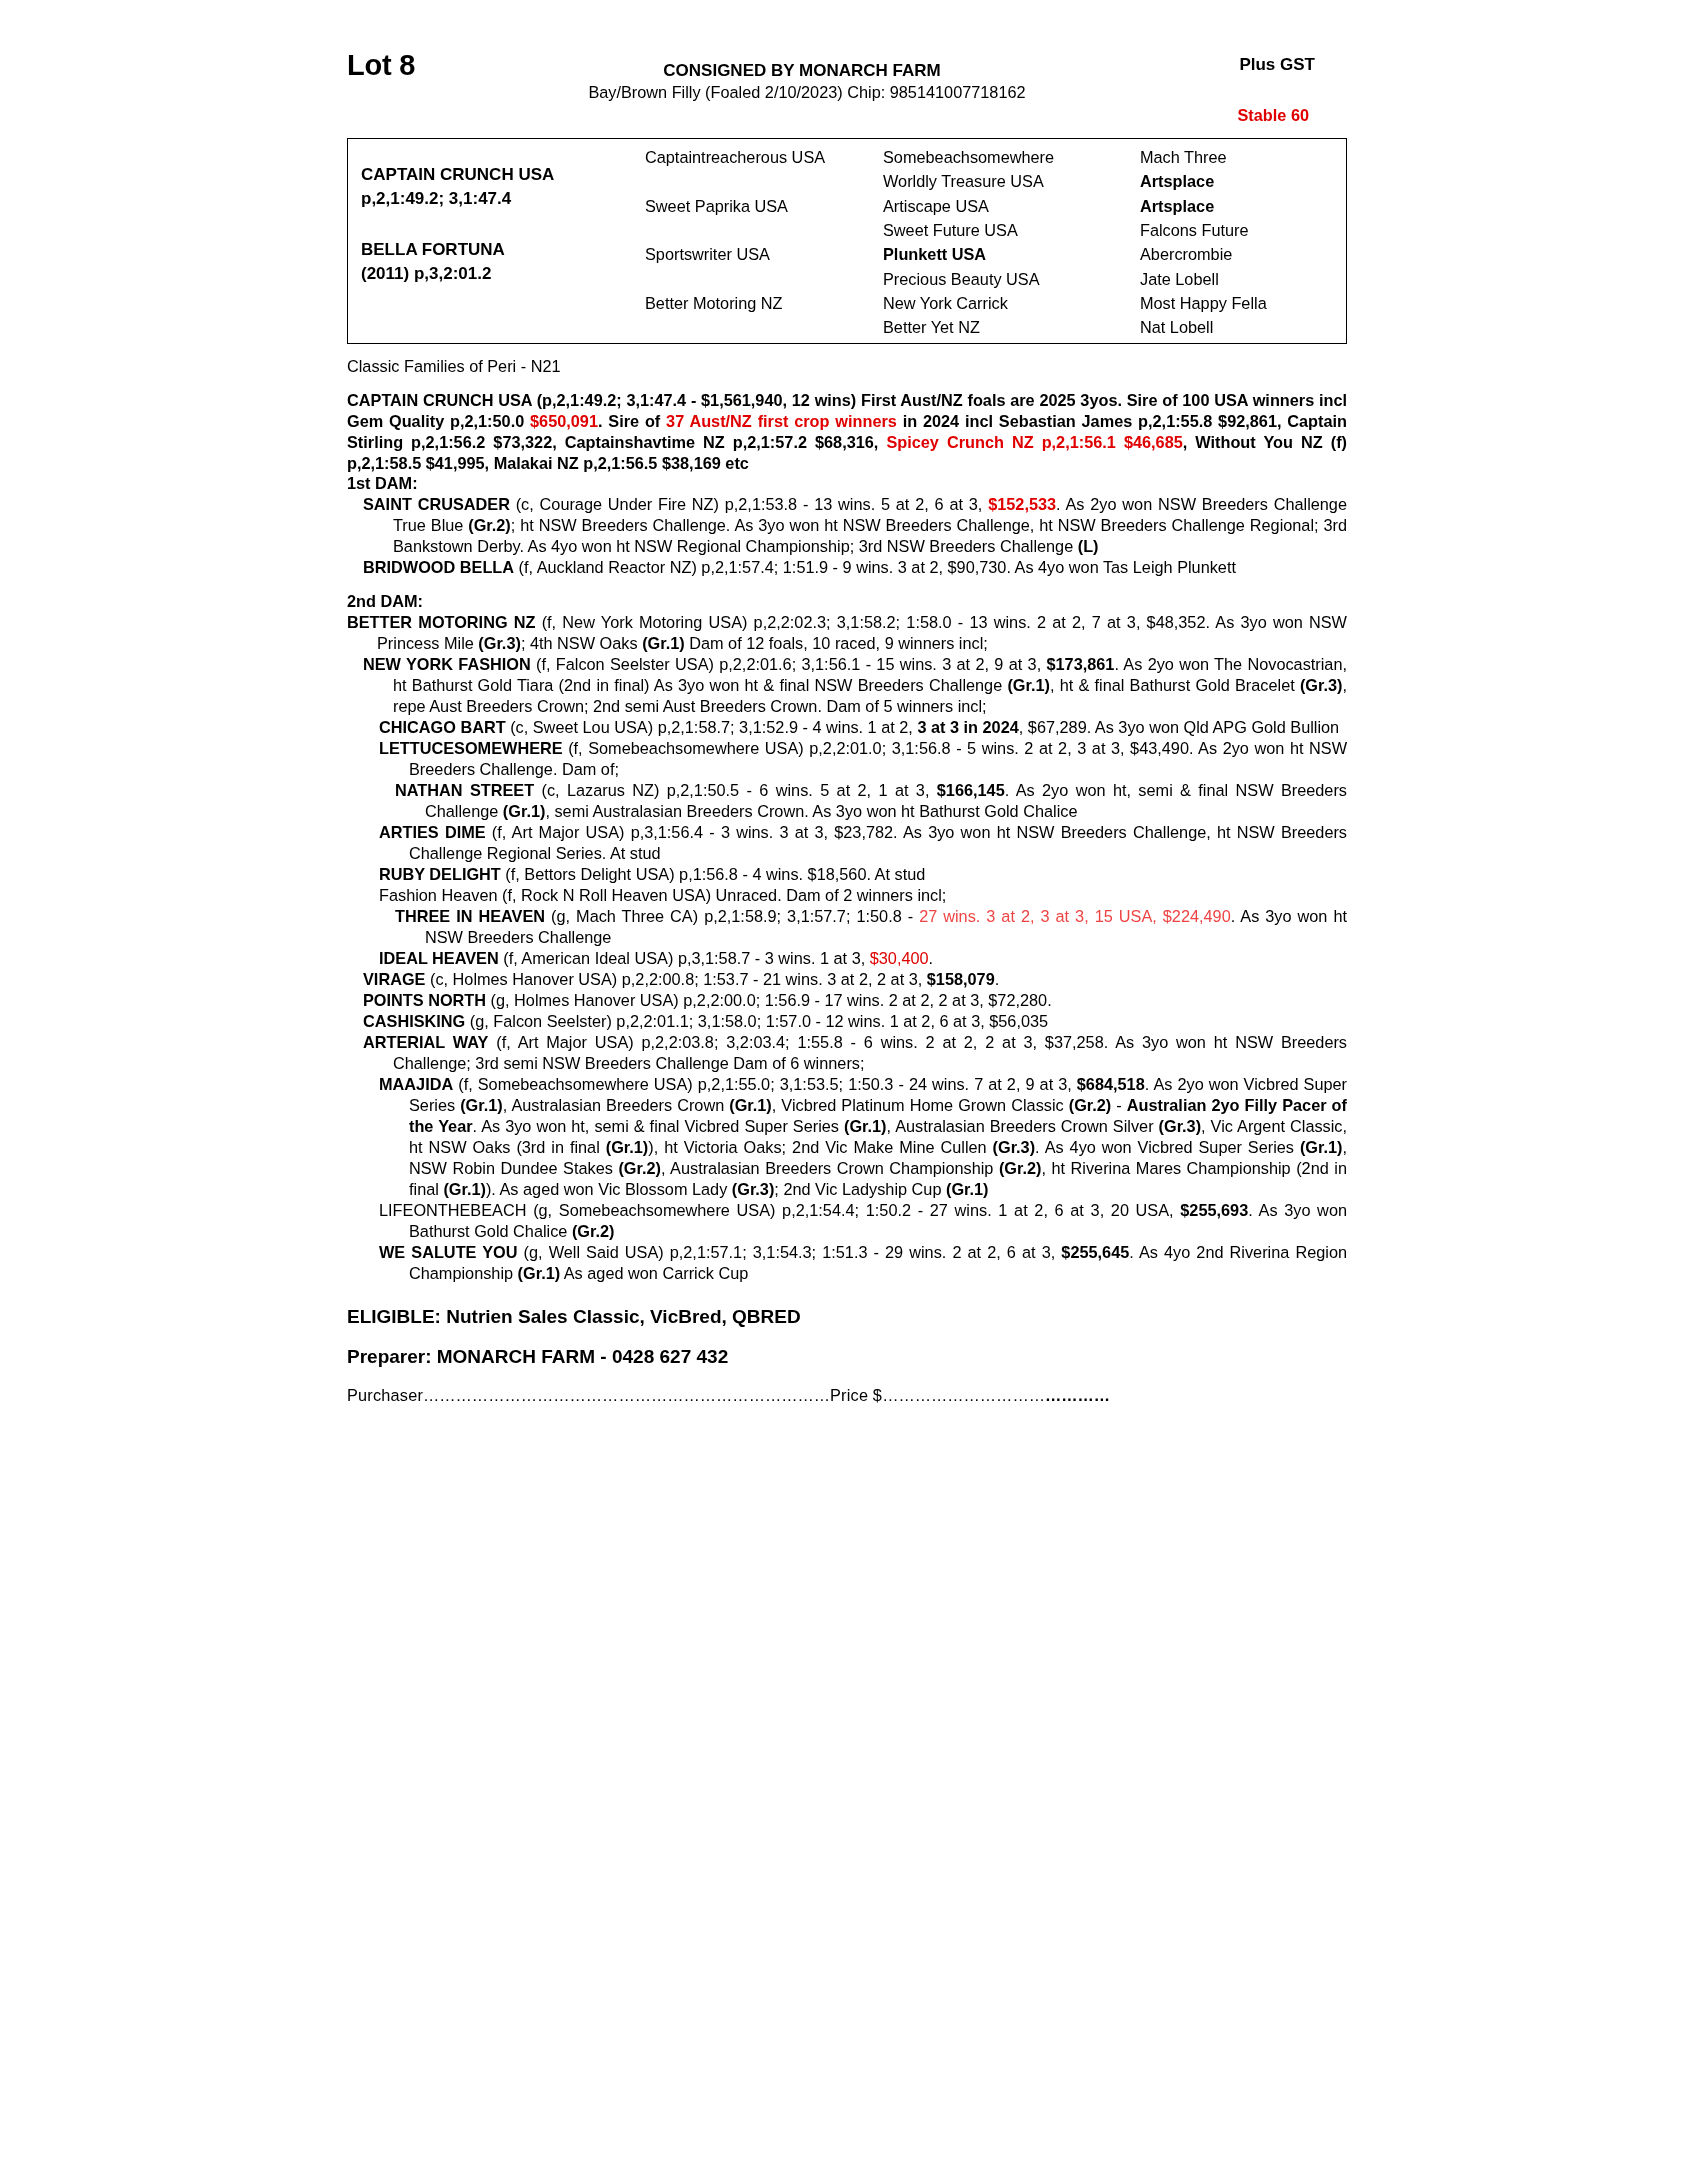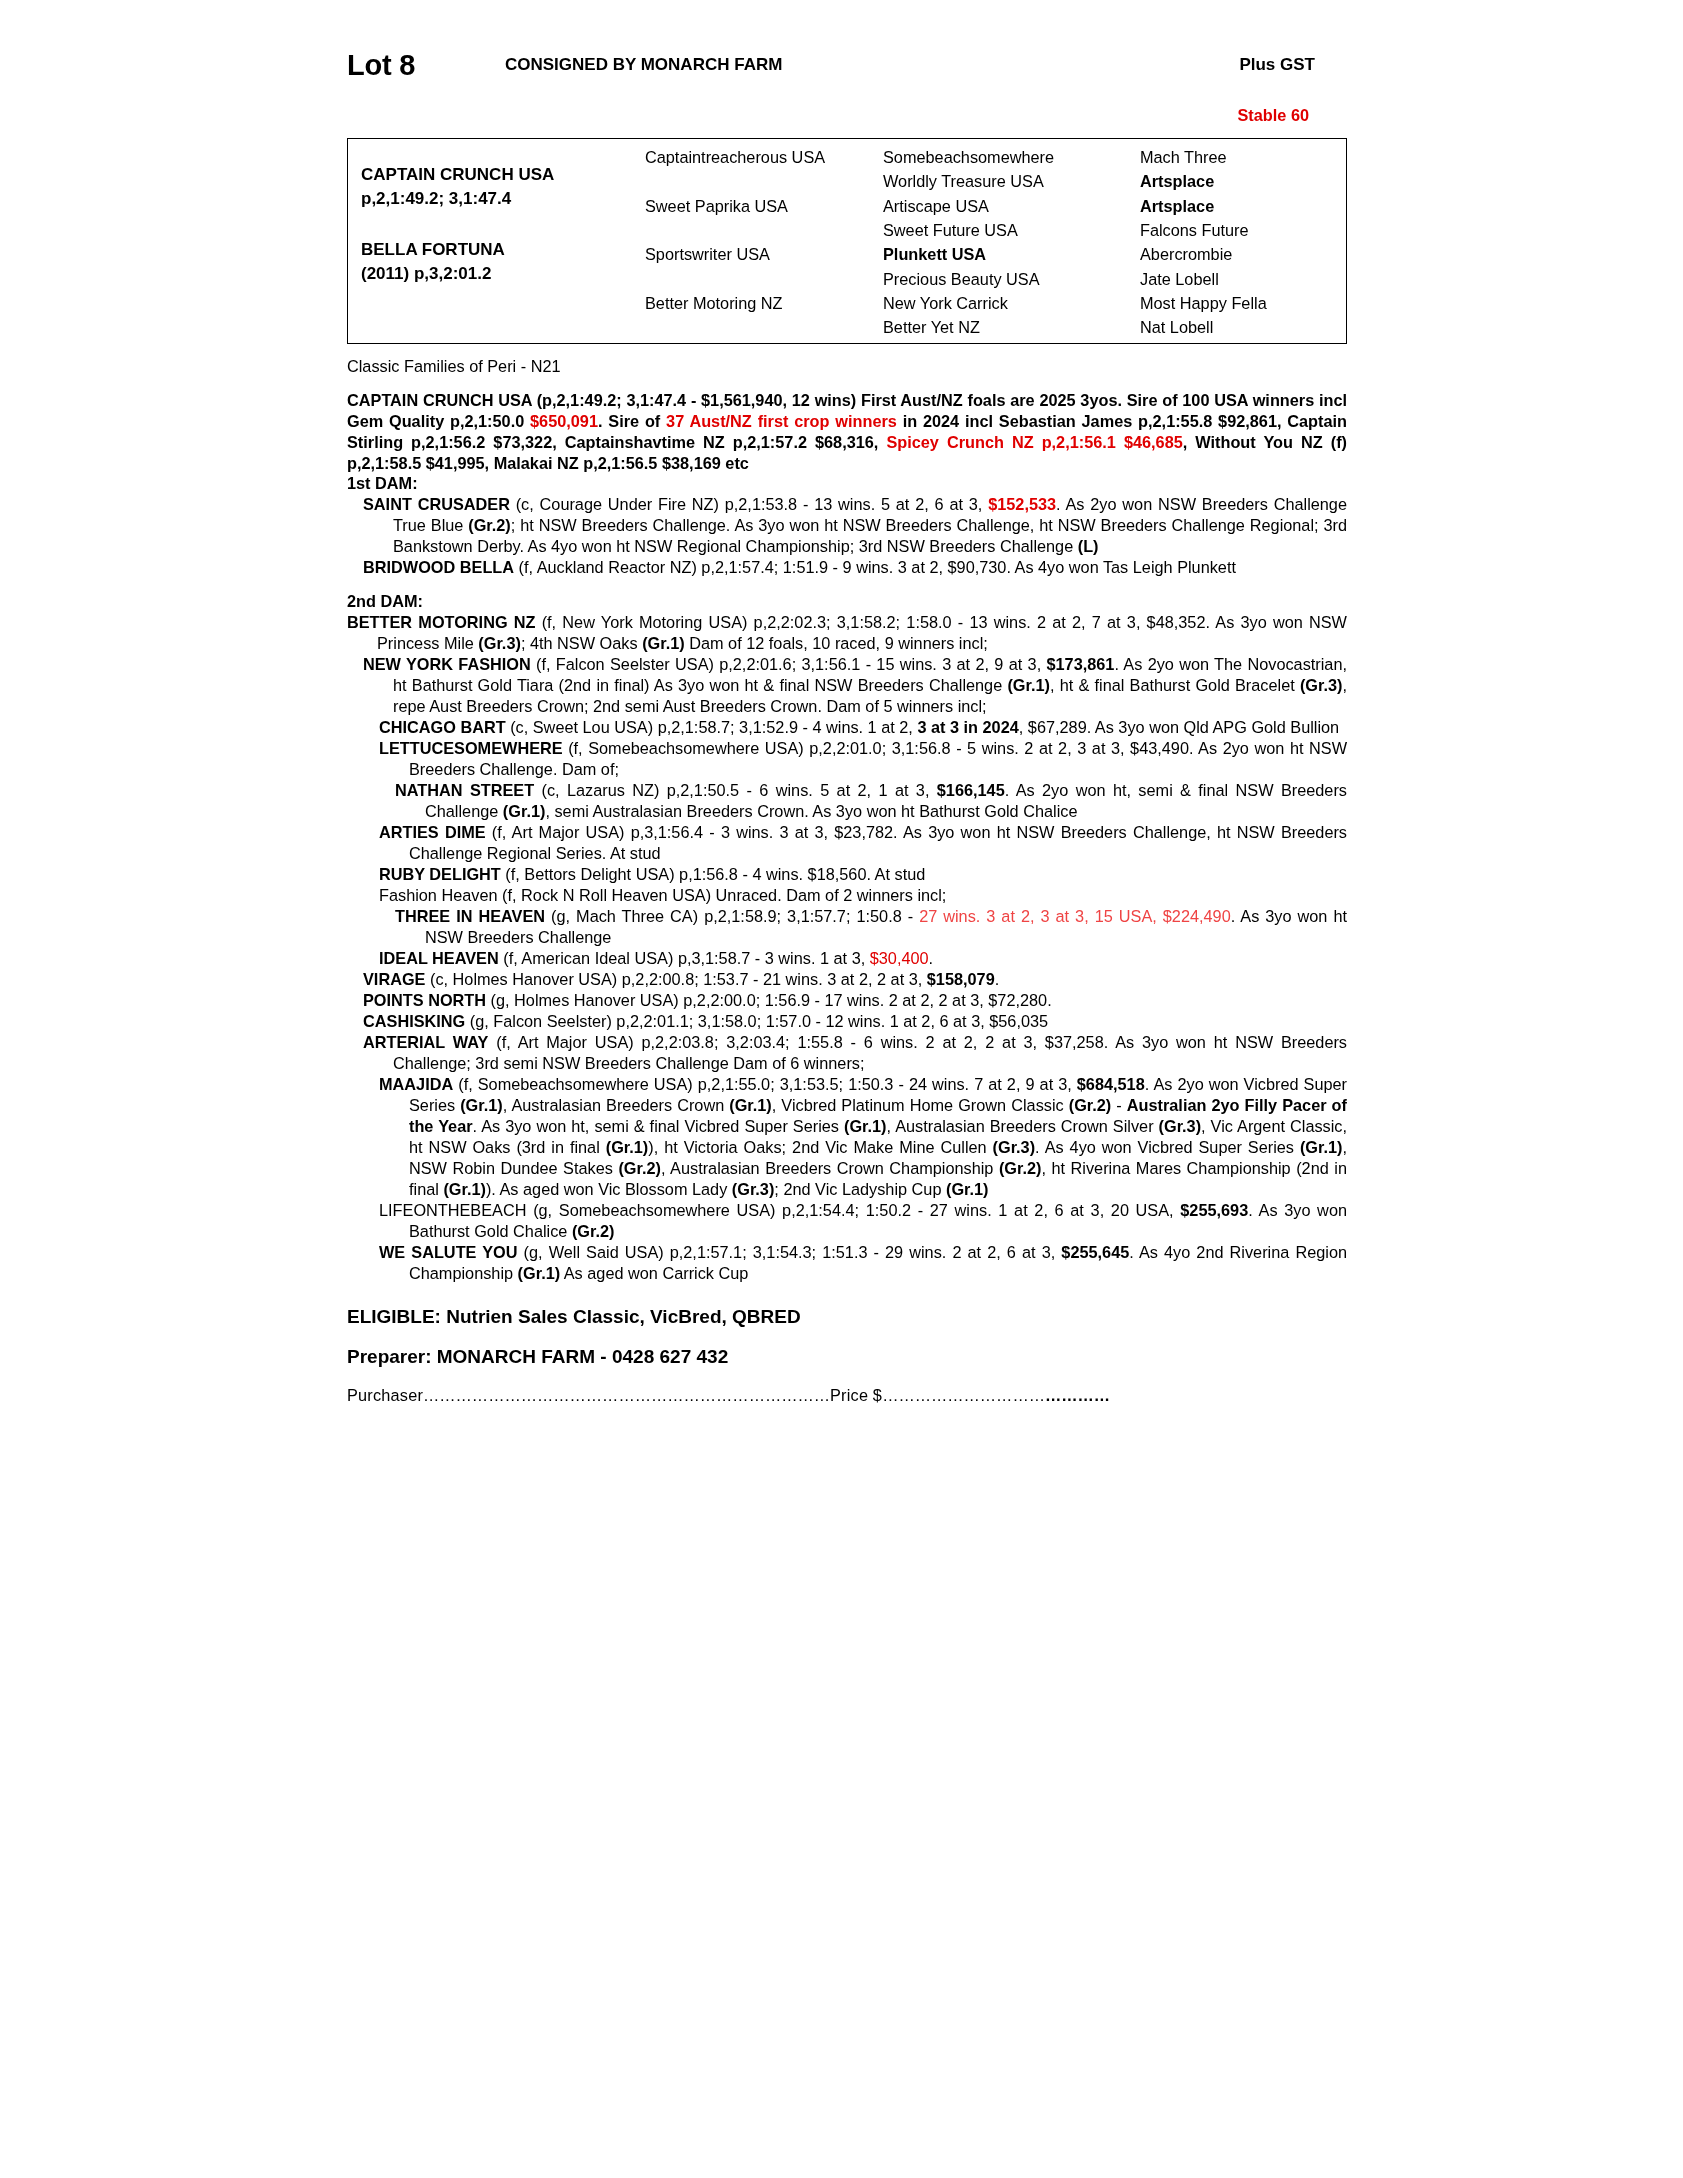--- a/index.html
+++ b/index.html
@@ -36,23 +36,23 @@
   .lot {
     position: absolute;
     left: 0; top: 4px;
     font-size: 29px;
     font-weight: bold;
     letter-spacing: -0.2px;
   }
   .consign {
     position: absolute;
     left: 158px;
-    top: 10px;
+    top: 16px;
     width: 594px;
-    text-align: left;
+    text-align: center;
     font-size: 17px;
     font-weight: bold;
   }
   .plusgst {
     position: absolute;
     right: 32px;
     top: 10px;
     font-size: 17px;
     font-weight: bold;
   }
@@ -143,20 +143,21 @@
 </head>
 <body>
 
 <div class="page">
   <div class="sheet">
 
     <div class="hdr">
       <div class="lot">Lot 8</div>
       <div class="consign">CONSIGNED BY MONARCH FARM</div>
       <div class="plusgst">Plus GST</div>
+      <div class="subline">Bay/Brown Filly (Foaled 2/10/2023) Chip: 985141007718162</div>
       <div class="stable">Stable 60</div>
     </div>
 
     <div class="ped">
       <div class="ped-sire-name">CAPTAIN CRUNCH USA</div>
       <div class="ped-sire-rec">p,2,1:49.2; 3,1:47.4</div>
       <div class="ped-dam-name">BELLA FORTUNA</div>
       <div class="ped-dam-rec">(2011) p,3,2:01.2</div>
 
       <div class="col2 r1">Captaintreacherous USA</div>

